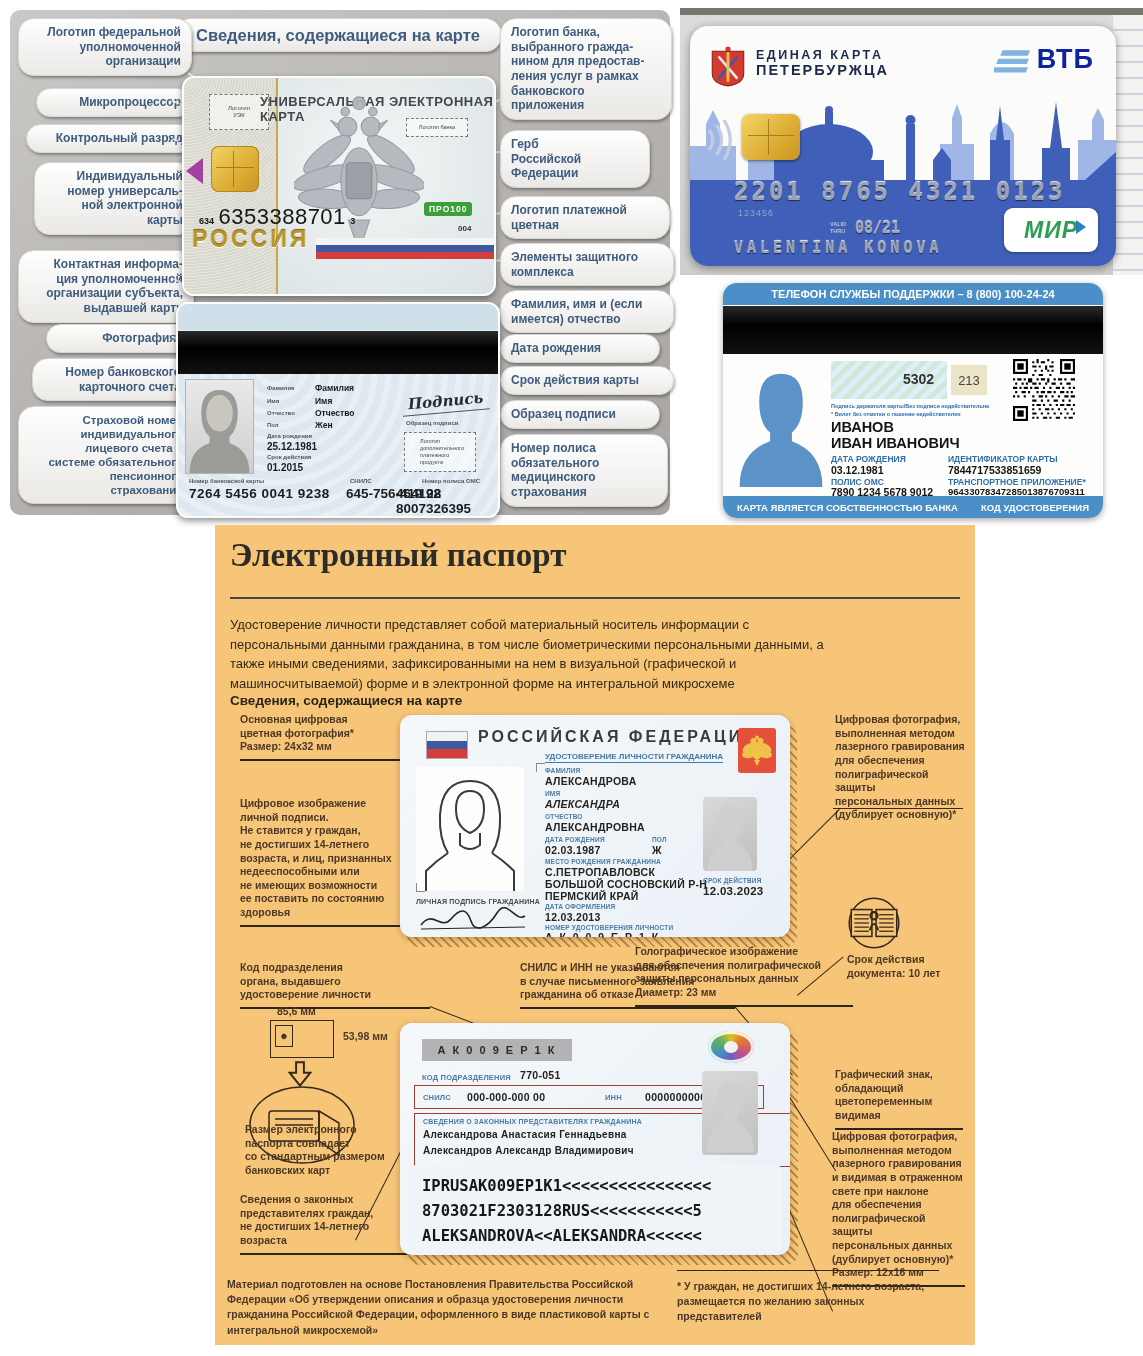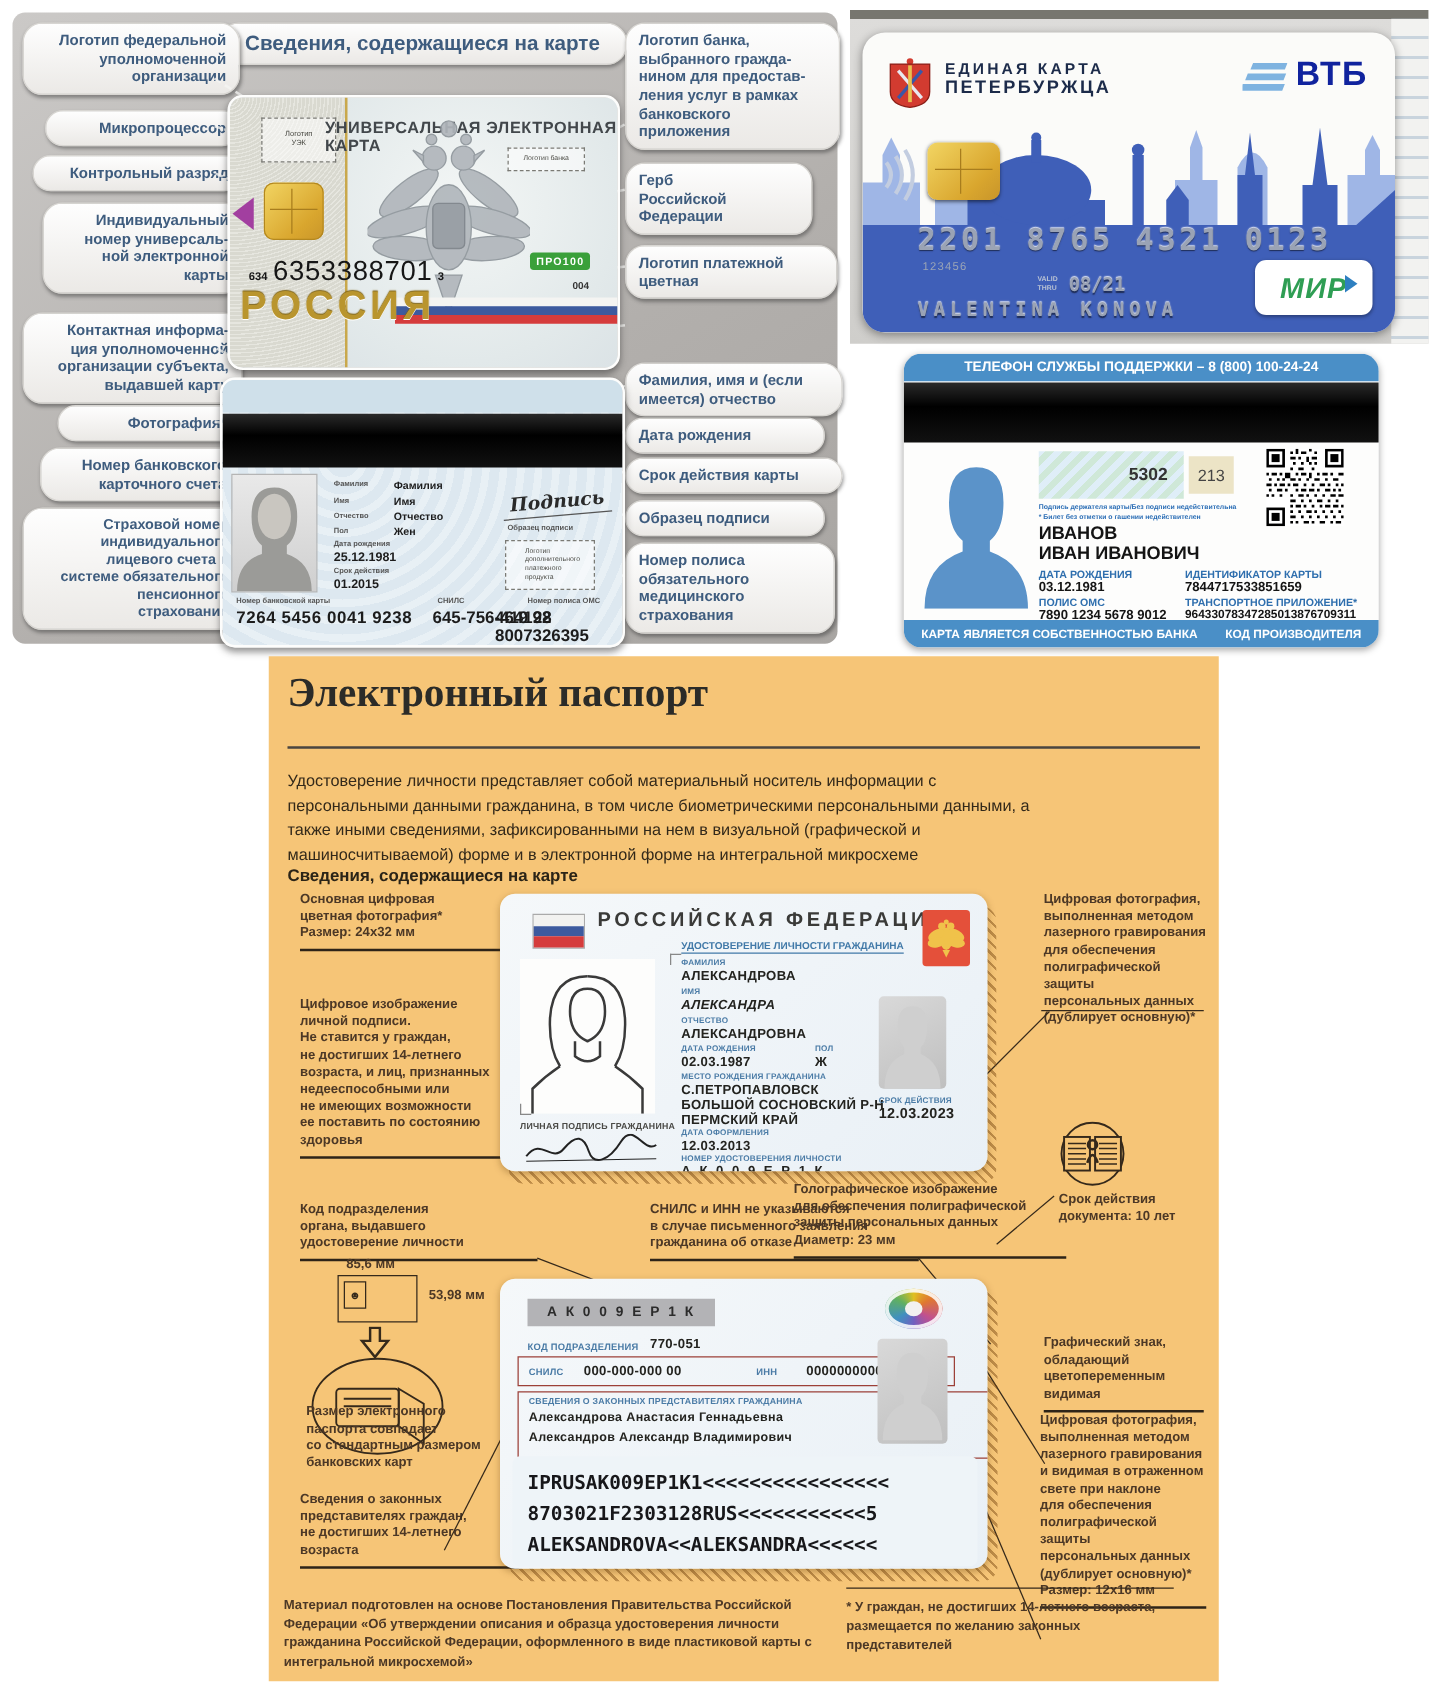--- a/index.html
+++ b/index.html
@@ -24,21 +24,21 @@
   .ustrip{position:absolute;left:0;top:0;bottom:0;width:92px;
      background:repeating-radial-gradient(circle at 0 0, #e6e6df 0 1px, #d9d9d0 1px 3px);
      border-right:2px solid #c9a84c;}
   .dashedbox{position:absolute;border:1px dashed #7a7a74;color:#4a4a44;background:rgba(255,255,255,.55);
      font-size:6px;line-height:1.25;text-align:center;display:flex;align-items:center;justify-content:center;white-space:pre-line;}
   .chip{position:absolute;background:linear-gradient(135deg,#f2d563,#d9a62e 70%,#c8952a);border-radius:8px;
      box-shadow:inset 0 0 0 1px #b3871f;}
   .chip:before{content:"";position:absolute;left:10%;right:10%;top:45%;border-top:1px solid #a87d1d;}
   .chip:after{content:"";position:absolute;top:10%;bottom:10%;left:45%;border-left:1px solid #a87d1d;}
   .uek-title{position:absolute;color:#42474b;font-weight:700;letter-spacing:.5px;font-size:13px;}
-  .rossiya{position:absolute;color:#b9952e;font-weight:800;font-size:32px;letter-spacing:3px;
+  .rossiya{position:absolute;color:#b9952e;font-weight:800;font-size:23px;letter-spacing:3px;
      text-shadow:0 1px 0 #fff,0 -1px 1px #7c6010;text-align:center;}
   .flagband div{height:7px;}
   .uback{background:
      repeating-radial-gradient(circle at 30% 30%, #e8f0f5 0 6px, #dde8f0 6px 14px);}
   .magstripe{position:absolute;left:0;right:0;background:linear-gradient(#2a2a2a,#000 40%,#111);}
   .tinyl{position:absolute;color:#555;font-size:6px;font-weight:600;}
   .tinyv{position:absolute;color:#1c1c1c;font-weight:700;}
 
   
   .photo{position:absolute;left:680px;top:8px;width:463px;height:267px;
@@ -117,20 +117,22 @@
 выбранного гражда-
 нином для предостав-
 ления услуг в рамках
 банковского
 приложения</div>
     <div class="b" style="left:490px;top:120px;width:128px;">Герб
 Российской
 Федерации</div>
     <div class="b" style="left:490px;top:186px;width:148px;">Логотип платежной
 цветная</div>
+    <div class="b" style="left:490px;top:233px;width:152px;">Элементы защитного
+комплекса</div>
     <div class="b" style="left:490px;top:280px;width:152px;">Фамилия, имя и (если
 имеется) отчество</div>
     <div class="b" style="left:490px;top:324px;width:138px;">Дата рождения</div>
     <div class="b" style="left:490px;top:356px;width:152px;">Срок действия карты</div>
     <div class="b" style="left:490px;top:390px;width:138px;">Образец подписи</div>
     <div class="b" style="left:490px;top:424px;width:146px;">Номер полиса
 обязательного
 медицинского
 страхования</div>
 
@@ -353,21 +355,21 @@
           <rect x="1" y="23" width="5" height="5" fill="#fff"></rect>
         <rect x="2" y="2" width="3" height="3"></rect>
           <rect x="24" y="2" width="3" height="3"></rect>
           <rect x="2" y="24" width="3" height="3"></rect>
         <path d="M9,1h1v1h-1z M11,0h1v2h-1z M13,1h2v1h-2z M16,0h1v1h-1z M18,1h1v1h-1z M9,3h2v1h-2z M12,3h1v1h-1z M15,3h1v2h-1z M17,3h2v1h-2z M10,5h1v1h-1z M13,5h1v1h-1z M16,5h1v1h-1z M18,5h1v1h-1z M9,7h1v1h-1z M12,7h2v1h-2z M17,7h1v1h-1z M0,9h1v1h-1z M2,9h2v1h-2z M5,9h1v1h-1z M7,9h2v2h-2z M11,9h1v1h-1z M13,9h2v1h-2z M16,9h1v2h-1z M19,9h1v1h-1z M21,9h2v1h-2z M24,9h1v1h-1z M27,9h2v1h-2z M1,11h1v1h-1z M4,11h1v1h-1z M6,11h1v1h-1z M9,11h2v1h-2z M12,11h1v1h-1z M15,11h1v1h-1z M18,11h2v1h-2z M22,11h1v1h-1z M25,11h2v1h-2z M0,13h2v1h-2z M3,13h1v1h-1z M5,13h2v1h-2z M8,13h1v1h-1z M10,13h2v1h-2z M14,13h1v1h-1z M17,13h1v1h-1z M20,13h2v1h-2z M23,13h1v1h-1z M26,13h1v1h-1z M28,13h1v1h-1z M1,15h1v1h-1z M4,15h2v1h-2z M7,15h1v1h-1z M11,15h1v1h-1z M13,15h2v1h-2z M16,15h2v1h-2z M19,15h1v1h-1z M22,15h2v1h-2z M25,15h1v1h-1z M27,15h1v1h-1z M0,17h1v1h-1z M2,17h1v1h-1z M5,17h1v1h-1z M9,17h1v1h-1z M12,17h2v1h-2z M15,17h1v1h-1z M18,17h1v1h-1z M21,17h1v1h-1z M24,17h2v1h-2z M27,17h2v1h-2z M9,19h2v1h-2z M13,19h1v1h-1z M16,19h1v1h-1z M19,19h2v1h-2z M23,19h1v1h-1z M26,19h1v1h-1z M9,21h1v1h-1z M11,21h2v1h-2z M14,21h1v1h-1z M17,21h1v1h-1z M20,21h1v1h-1z M22,21h2v1h-2z M25,21h2v1h-2z M28,21h1v1h-1z M9,23h1v1h-1z M12,23h1v1h-1z M15,23h2v1h-2z M18,23h1v1h-1z M21,23h1v1h-1z M24,23h1v1h-1z M27,23h1v1h-1z M9,25h2v1h-2z M13,25h1v1h-1z M16,25h1v1h-1z M19,25h1v1h-1z M22,25h1v1h-1z M25,25h1v1h-1z M28,25h1v1h-1z M9,27h1v1h-1z M11,27h1v1h-1z M14,27h2v1h-2z M17,27h1v1h-1z M20,27h2v1h-2z M24,27h1v1h-1z M26,27h2v1h-2z"></path>
       </g>
     </svg>
 
     <div class="bluebar" style="bottom:0;height:22px;font-size:9.5px;display:flex;align-items:center;justify-content:space-between;padding:0 14px;">
       <span>КАРТА ЯВЛЯЕТСЯ СОБСТВЕННОСТЬЮ БАНКА</span>
-      <span>КОД ПРОИЗВОДИТЕЛЯ</span>
+      <span>КОД УДОСТОВЕРЕНИЯ</span>
     </div>
   </div>
 
   <div class="pass">
     <div class="ptitle" style="left:15px;top:12px;">Электронный паспорт</div>
     <div class="phr" style="left:15px;top:72px;width:730px;"></div>
     <div class="pintro" style="left:15px;top:90px;width:610px;">Удостоверение личности представляет собой материальный носитель информации с персональными данными гражданина, в том числе биометрическими персональными данными, а также иными сведениями, зафиксированными на нем в визуальной (графической и машиносчитываемой) форме и в электронной форме на интегральной микросхеме</div>
     <div class="psub" style="left:15px;top:168px;">Сведения, содержащиеся на карте</div>
 
     <div class="co ul" style="left:25px;top:188px;width:182px;">Основная цифровая

